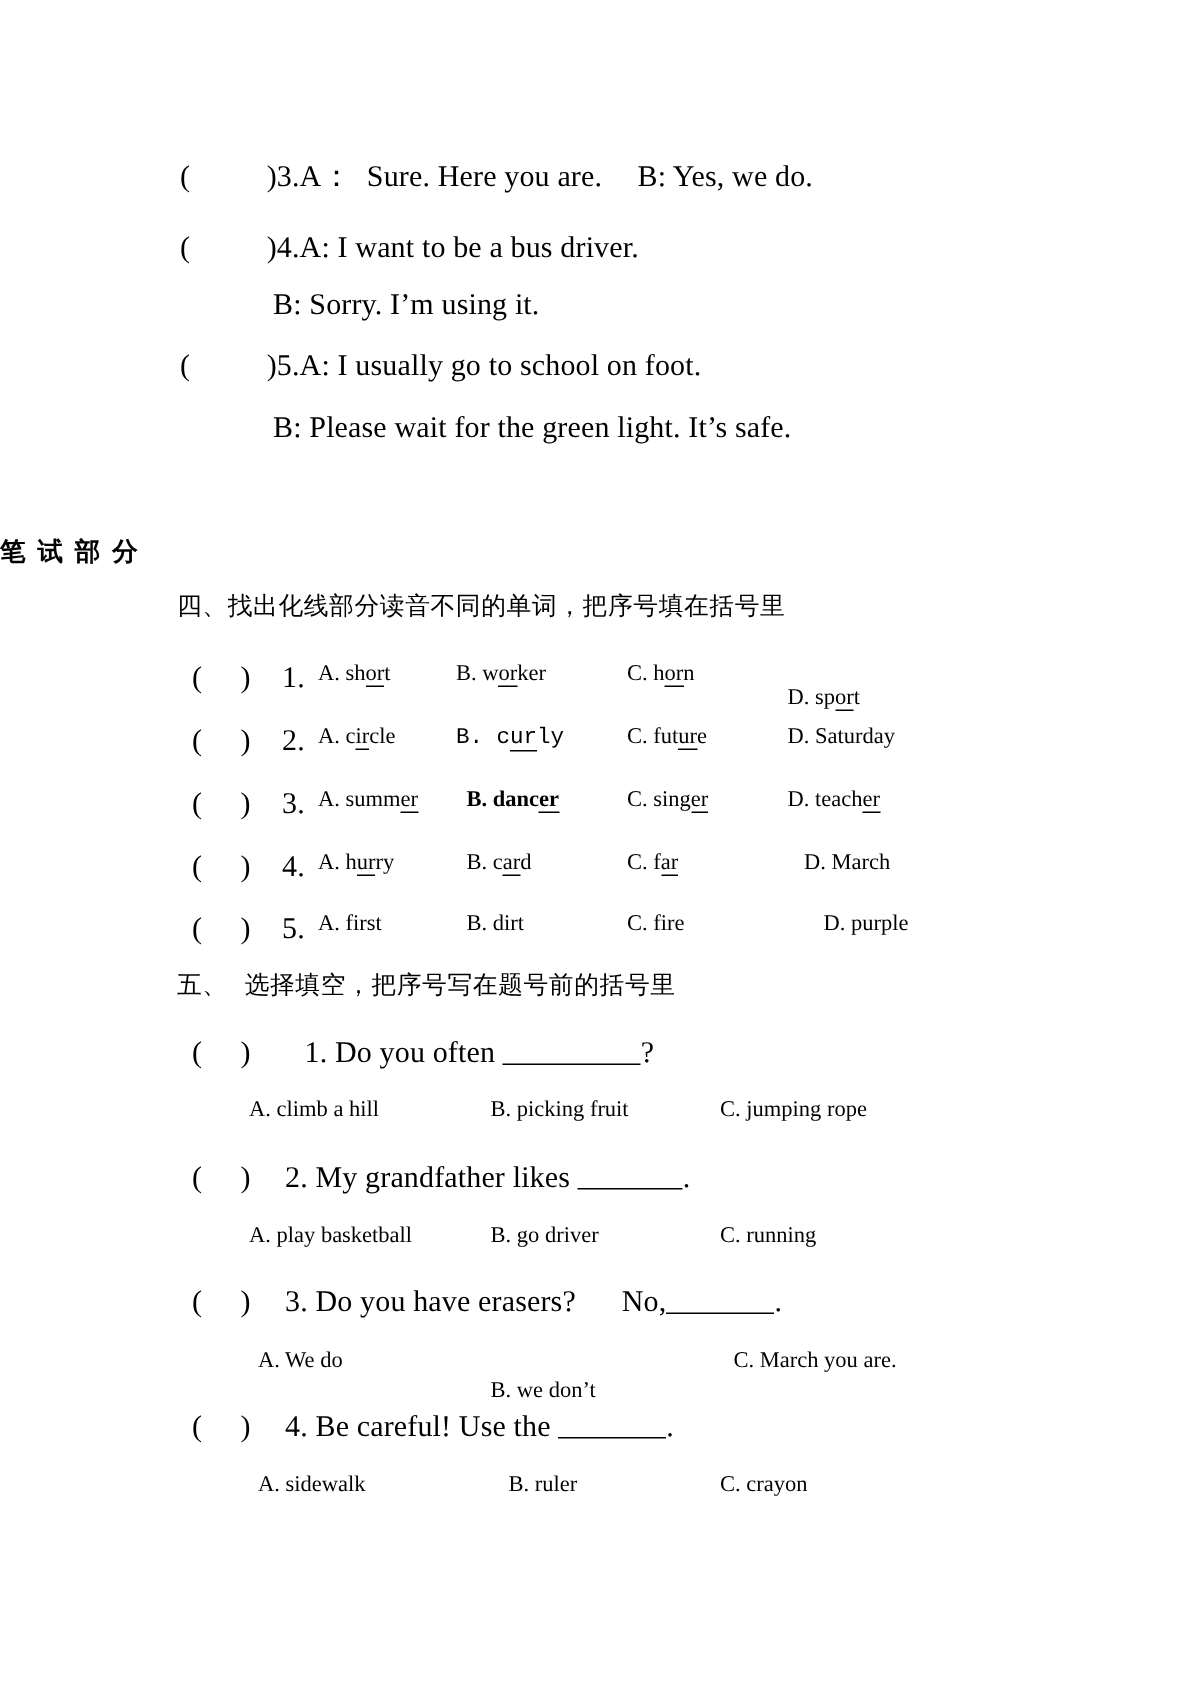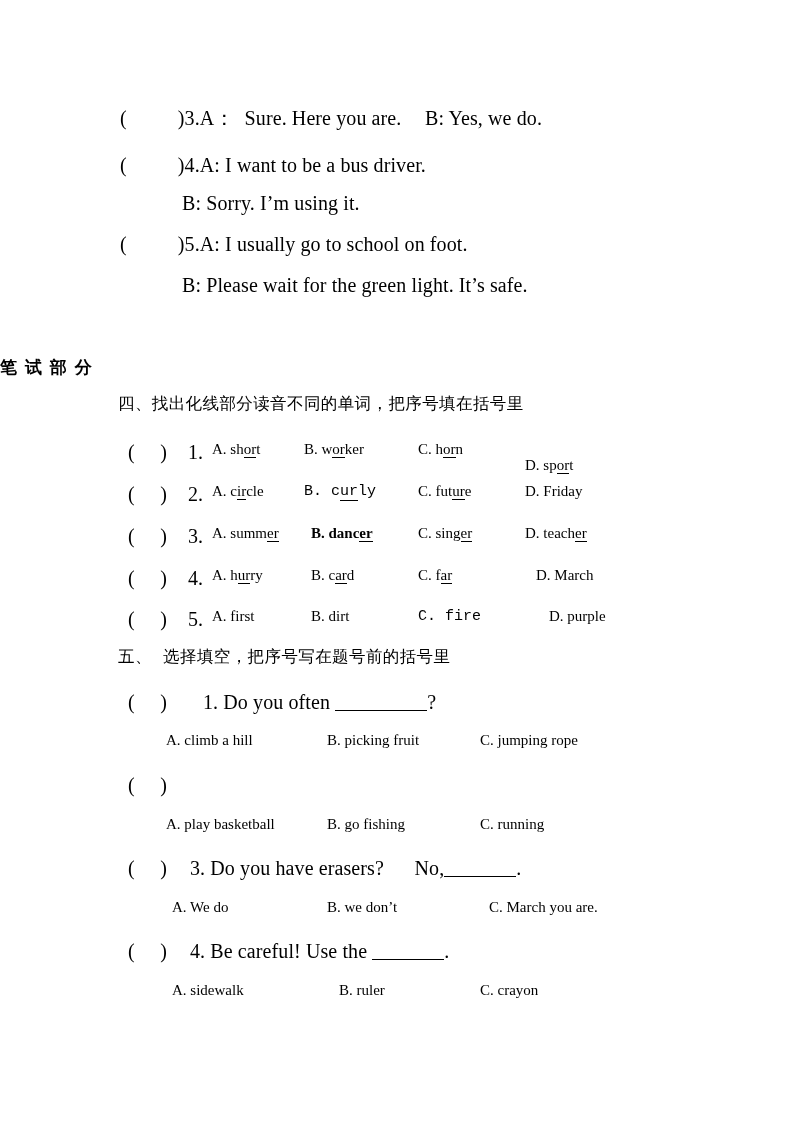--- a/index.html
+++ b/index.html
@@ -99,60 +99,61 @@
   <div class="opt" style="left:212px; top:442px;"><span>A.</span> <span>sh</span><u class="ph">or</u><span>t</span></div>
   <div class="opt" style="left:304px; top:442px;"><span>B.</span> <span>w</span><u class="ph">or</u><span>ker</span></div>
   <div class="opt" style="left:418px; top:442px;"><span>C.</span> <span>h</span><u class="ph">or</u><span>n</span></div>
   <div class="opt" style="left:525px; top:458px;"><span>D.</span> <span>sp</span><u class="ph">or</u><span>t</span></div>
 
   <div class="line" style="left:128px; top:484px;">(     )</div>
   <div class="line" style="left:188px; top:484px;">2.</div>
   <div class="opt" style="left:212px; top:484px;"><span>A.</span> <span>c</span><u class="ph">ir</u><span>cle</span></div>
   <div class="opt" style="left:304px; top:484px;font-family:Liberation Mono, monospace;"><span>B.</span> <span>c</span><u class="ph">ur</u><span>ly</span></div>
   <div class="opt" style="left:418px; top:484px;"><span>C.</span> <span>fut</span><u class="ph">ur</u><span>e</span></div>
-  <div class="opt" style="left:525px; top:484px;"><span>D.</span> <span>Friday</span><u class="ph" style="border-bottom: none;"></u><span></span></div>
+  <div class="opt" style="left:525px; top:484px;"><span>D.</span> <span>Saturday</span><u class="ph" style="border-bottom: none;"></u><span></span></div>
 
   <div class="line" style="left:128px; top:526px;">(     )</div>
   <div class="line" style="left:188px; top:526px;">3.</div>
   <div class="opt" style="left:212px; top:526px;"><span>A.</span> <span>summ</span><u class="ph">er</u><span></span></div>
   <div class="opt" style="left:311px; top:526px;font-weight:bold;"><span>B.</span> <span>danc</span><u class="ph">er</u><span></span></div>
   <div class="opt" style="left:418px; top:526px;"><span>C.</span> <span>sing</span><u class="ph">er</u><span></span></div>
   <div class="opt" style="left:525px; top:526px;"><span>D.</span> <span>teach</span><u class="ph">er</u><span></span></div>
 
   <div class="line" style="left:128px; top:568px;">(     )</div>
   <div class="line" style="left:188px; top:568px;">4.</div>
   <div class="opt" style="left:212px; top:568px;"><span>A.</span> <span>h</span><u class="ph">ur</u><span>ry</span></div>
   <div class="opt" style="left:311px; top:568px;"><span>B.</span> <span>c</span><u class="ph">ar</u><span>d</span></div>
   <div class="opt" style="left:418px; top:568px;"><span>C.</span> <span>f</span><u class="ph">ar</u><span></span></div>
   <div class="opt" style="left:536px; top:568px;"><span>D.</span> <span>March</span><u class="ph" style="border-bottom: none;"></u><span></span></div>
 
   <div class="line" style="left:128px; top:609px;">(     )</div>
   <div class="line" style="left:188px; top:609px;">5.</div>
   <div class="opt" style="left:212px; top:609px;"><span>A.</span> <span>first</span><u class="ph" style="border-bottom: none;"></u><span></span></div>
   <div class="opt" style="left:311px; top:609px;"><span>B.</span> <span>dirt</span><u class="ph" style="border-bottom: none;"></u><span></span></div>
-  <div class="opt" style="left:418px; top:609px;font-family:Liberation Mono, monospace;"><span>C.</span> <span>fire</span><u class="ph" style="border-bottom: none;"></u><span></span></div>
+  <div class="opt" style="left:418px; top:609px;"><span>C.</span> <span>fire</span><u class="ph" style="border-bottom: none;"></u><span></span></div>
   <div class="opt" style="left:549px; top:609px;"><span>D.</span> <span>purple</span><u class="ph" style="border-bottom: none;"></u><span></span></div>
 
   <div class="line cn" style="left:118px; top:649px;">五、  选择填空，把序号写在题号前的括号里</div>
 
   <div class="line" style="left:128px; top:692px;">(     )</div>
   <div class="line" style="left:203px; top:692px;"><span>1.</span> <span>Do you often </span><span class="blank blank-xl"></span><span>?</span></div>
   <div class="opt" style="left:166px; top:733px;"><span>A.</span> <span>climb a hill</span></div>
   <div class="opt" style="left:327px; top:733px;"><span>B.</span> <span>picking fruit</span></div>
   <div class="opt" style="left:480px; top:733px;"><span>C.</span> <span>jumping rope</span></div>
 
   <div class="line" style="left:128px; top:775px;">(     )</div>
+  <div class="line" style="left:190px; top:775px;"><span>2.</span> <span>My grandfather likes </span><span class="blank blank-lg"></span><span>.</span></div>
   <div class="opt" style="left:166px; top:817px;text-align:right;"><span>A.</span> <span>play basketball</span></div>
-  <div class="opt" style="left:327px; top:817px;"><span>B.</span> <span>go fishing</span></div>
+  <div class="opt" style="left:327px; top:817px;"><span>B.</span> <span>go driver</span></div>
   <div class="opt" style="left:480px; top:817px;"><span>C.</span> <span>running</span></div>
 
   <div class="line" style="left:128px; top:858px;">(     )</div>
   <div class="line" style="left:190px; top:858px;"><span>3.</span> <span>Do you have erasers?      No,</span><span class="blank blank-md"></span><span>.</span></div>
   <div class="opt" style="left:172px; top:900px;"><span>A.</span> <span>We do</span></div>
-  <div class="opt" style="left:327px; top:900px;"><span>B.</span> <span>we don’t</span></div>
+  <div class="opt" style="left:327px; top:920px;"><span>B.</span> <span>we don’t</span></div>
   <div class="opt" style="left:489px; top:900px;"><span>C.</span> <span>March you are.</span></div>
 
   <div class="line" style="left:128px; top:941px;">(     )</div>
   <div class="line" style="left:190px; top:941px;"><span>4.</span> <span>Be careful! Use the </span><span class="blank blank-md"></span><span>.</span></div>
   <div class="opt" style="left:172px; top:983px;"><span>A.</span> <span>sidewalk</span></div>
   <div class="opt" style="left:339px; top:983px;"><span>B.</span> <span>ruler</span></div>
   <div class="opt" style="left:480px; top:983px;"><span>C.</span> <span>crayon</span></div>
 
 </div>
 

